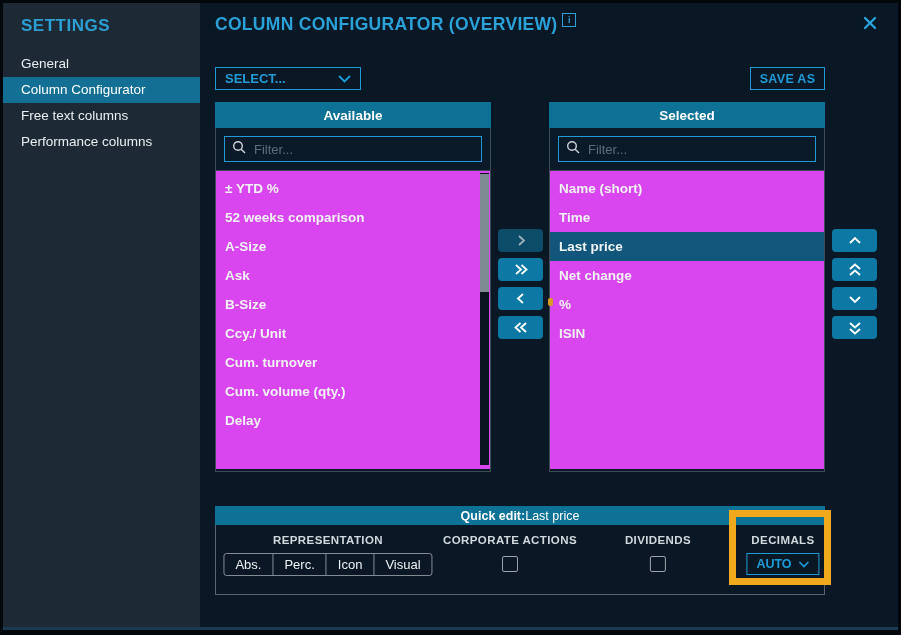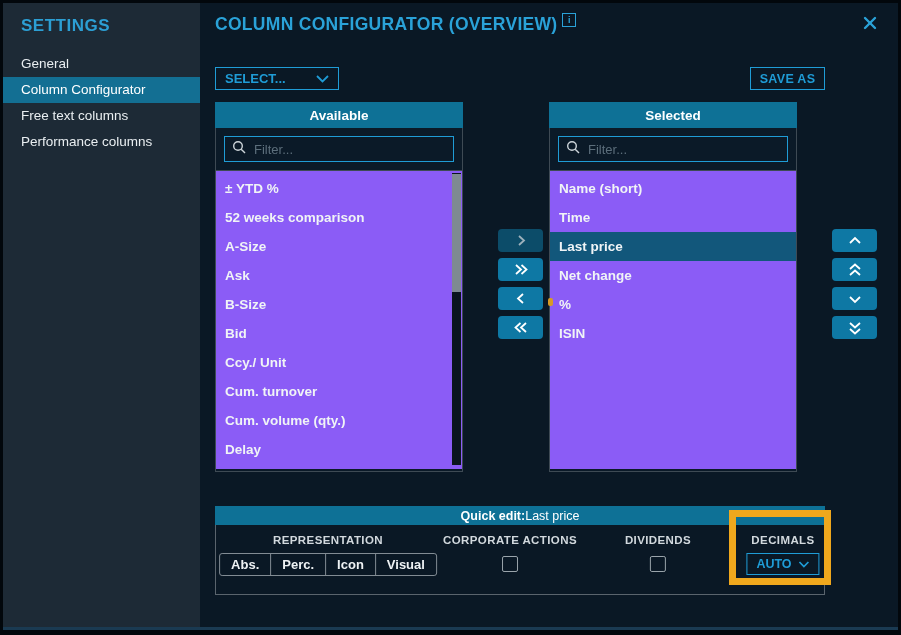--- a/index.html
+++ b/index.html
@@ -15,56 +15,56 @@
   .nav-item{height:26px;line-height:26px;padding-left:18px;font-size:13.5px;color:#e9eef1;cursor:default;}
   .nav-item.active{background:#136f93;color:#ffffff;}
   
   .main{position:absolute;left:200px;top:3px;width:698px;height:624px;background:#0a1825;}
   .bottom-line{position:absolute;left:3px;width:895px;top:627px;height:3px;background:#1a3a52;}
   .page-title{position:absolute;left:15px;top:10px;font-size:17.5px;font-weight:600;color:#2aa2d8;letter-spacing:.3px;}
   .info-icon{display:inline-block;width:12px;height:12px;border:1px solid #2aa2d8;font-size:9px;line-height:12px;
     text-align:center;vertical-align:7px;margin-left:5px;font-weight:700;}
   .close-btn{position:absolute;right:20px;top:12px;width:16px;height:16px;cursor:pointer;}
   .group-label{position:absolute;left:15px;top:45px;font-size:11px;color:#ccd4d9;letter-spacing:.4px;font-weight:600;}
-  .select-dd{position:absolute;left:15px;top:64px;width:124px;height:23px;border:1px solid #1f9cd6;color:#1f9cd6;
+  .select-dd{position:absolute;left:15px;top:64px;width:146px;height:23px;border:1px solid #1f9cd6;color:#1f9cd6;
     font-size:13px;font-weight:700;display:flex;align-items:center;justify-content:space-between;
     padding:0 9px;box-sizing:border-box;cursor:pointer;}
   .save-as{position:absolute;left:550px;top:64px;width:75px;height:23px;border:1px solid #1f9cd6;color:#1f9cd6;
     background:transparent;font-size:12.5px;font-weight:600;letter-spacing:.3px;display:flex;align-items:center;
     justify-content:center;box-sizing:border-box;cursor:pointer;}
   
-  .panel{position:absolute;top:99px;width:248px;height:370px;background:#0b1a28;border:1px solid #3e4a54;box-sizing:border-box;}
+  .panel{position:absolute;top:99px;width:276px;height:370px;background:#0b1a28;border:1px solid #3e4a54;box-sizing:border-box;}
   .panel-av{left:15px;} .panel-sel{left:349px;}
   .panel-header{height:26px;margin:-1px -1px 0 -1px;background:#0e7196;color:#fff;font-size:13.5px;font-weight:600;
     display:flex;align-items:center;justify-content:center;}
   .filter-wrap{padding:8px;border-bottom:1px solid #3e4a54;}
   .filter{display:flex;align-items:center;height:26px;border:1px solid #1f9cd6;padding:0 7px;gap:6px;background:#0b1a28;box-sizing:border-box;}
   .filter input{flex:1;min-width:0;background:transparent;border:none;outline:none;color:#dfe5e9;font-size:13px;font-family:inherit;}
   .filter input::placeholder{color:#5c6e7b;}
-  .list{position:relative;height:298px;background:#8b5cf6;padding-top:3px;box-sizing:border-box;}
+  .list{position:relative;height:298px;background:#d946ef;padding-top:3px;box-sizing:border-box;}
   .list-item{height:29px;line-height:29px;padding-left:9px;font-size:13.5px;font-weight:600;color:#f0f4f6;cursor:default;}
   .list-item.highlight{background:#12577b;}
   .scrollbar{position:absolute;right:1px;top:2px;width:9px;height:292px;background:#0a141e;}
   .scroll-thumb{position:absolute;left:0;top:1px;width:9px;height:118px;background:#7e8a92;}
   
   .btn-col{position:absolute;top:226px;width:45px;display:flex;flex-direction:column;gap:6px;}
   .btn-col.transfer{left:298px;} .btn-col.order{left:632px;}
   .tbtn{width:45px;height:23px;border:none;border-radius:4px;background:#0e78a4;display:flex;align-items:center;
     justify-content:center;cursor:pointer;padding:0;}
   .tbtn.muted{background:#0c4c69;}
   .tbtn svg{display:block;}
   
   .quick-edit{position:absolute;left:15px;top:503px;width:610px;}
   .qe-header{height:19px;background:#0e7196;color:#fff;font-size:12.5px;display:flex;align-items:center;justify-content:center;}
   .qe-header b{font-weight:700;}
   .qe-body{position:relative;height:70px;border:1px solid #5a646d;border-top:none;box-sizing:border-box;}
   .qe-col{position:absolute;top:9px;display:flex;flex-direction:column;align-items:center;gap:7px;transform:translateX(-50%);}
   .qe-label{font-size:11.5px;color:#d2d9de;letter-spacing:.4px;font-weight:600;white-space:nowrap;}
   .seg{display:flex;border:1px solid #828c94;border-radius:3px;height:21px;}
-  .seg span{display:flex;align-items:center;padding:0 11px;font-size:13px;color:#eef2f4;border-left:1px solid #828c94;cursor:pointer;font-weight:bold;}
+  .seg span{display:flex;align-items:center;padding:0 11px;font-size:13px;color:#eef2f4;border-left:1px solid #828c94;cursor:pointer;}
   .seg span:first-child{border-left:none;}
   .checkbox{width:14px;height:14px;border:1px solid #9aa4ab;border-radius:2px;background:transparent;margin-top:3px;cursor:pointer;}
   .auto-dd{display:flex;align-items:center;gap:7px;border:1px solid #1f9cd6;color:#1f9cd6;font-size:12.5px;font-weight:700;
     padding:3px 9px;cursor:pointer;}
   
   .highlight-box{position:absolute;left:529px;top:507px;width:102px;height:75px;border:7px solid #f0a81d;box-sizing:border-box;z-index:5;}
   .orange-dot{position:absolute;left:348px;top:295px;width:5px;height:8px;background:#d79a25;border-radius:2px;z-index:4;}
 </style>
 </head>
 <body>
@@ -116,21 +116,20 @@
           </span>
           <input placeholder="Filter..." style="">
         </div>
       </div>
       <div class="list" id="available-list">
         <div class="list-item">± YTD %</div>
         <div class="list-item">52 weeks comparison</div>
         <div class="list-item">A-Size</div>
         <div class="list-item">Ask</div>
         <div class="list-item">B-Size</div>
-        <div class="list-item">Bid</div>
         <div class="list-item">Ccy./ Unit</div>
         <div class="list-item">Cum. turnover</div>
         <div class="list-item">Cum. volume (qty.)</div>
         <div class="list-item">Delay</div>
         <div class="scrollbar">
           <div class="scroll-thumb"></div>
         </div>
       </div>
     </div>
 

